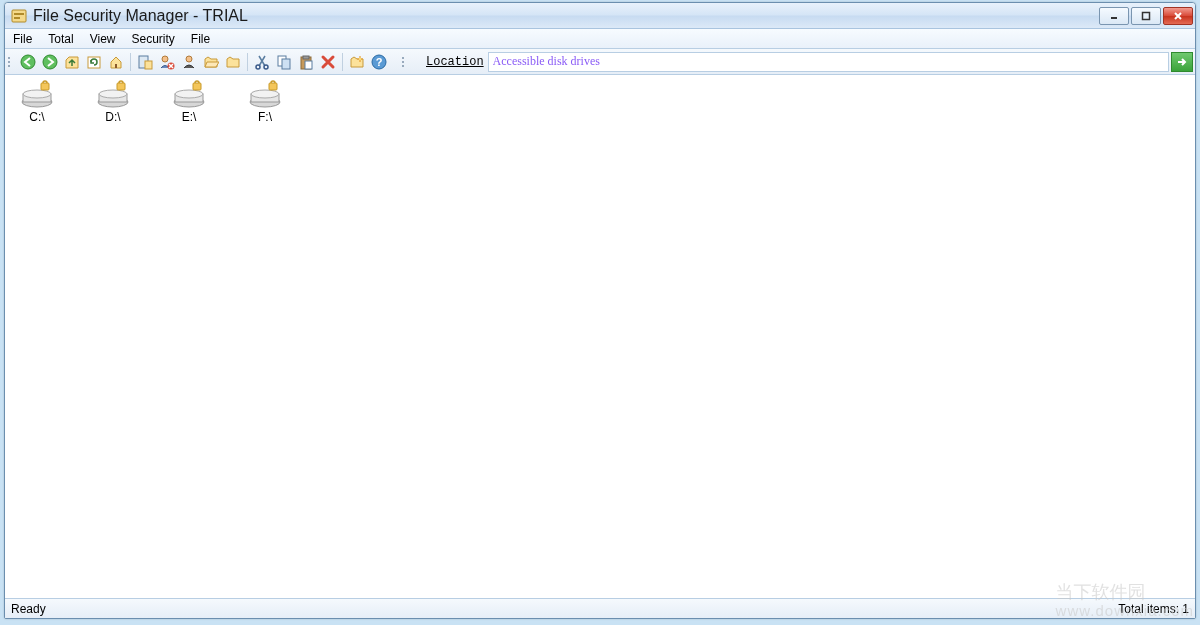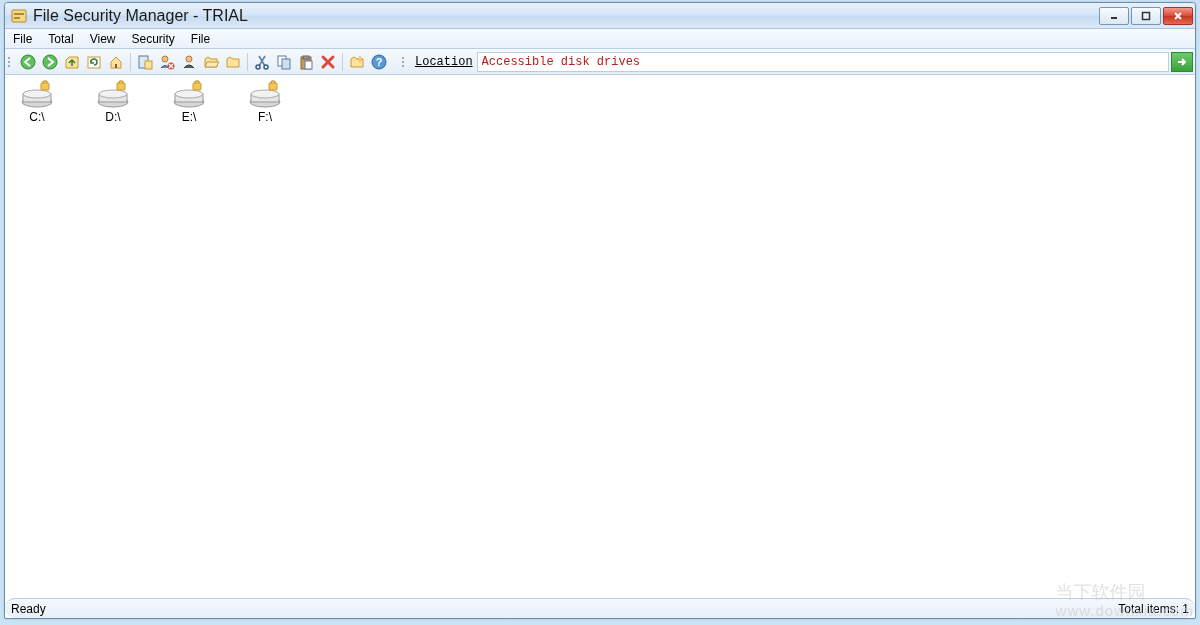--- a/index.html
+++ b/index.html
@@ -79,30 +79,31 @@
   align-items:center;
   margin-left:6px;
   height:22px;
 }
 .location-label {
   font-family: "Courier New", monospace;
   font-size:12px;
   padding: 2px 4px;
   text-decoration: underline;
   color:#000;
+  margin-left:11px;
 }
 .location-input {
   flex:1;
   height:20px;
   border:1px solid #b8cee3;
   background:#fff;
-  font-family:Liberation Mono, monospace;
+  font-family:Liberation Serif, serif;
   font-size:12px;
   padding:1px 4px;
-  color:#b91c1c;
+  color:#8b5cf6;
 }
 .go-btn {
   width:22px; height:20px;
   background: linear-gradient(#6fc96f,#3aa33a);
   border:1px solid #2f8a2f;
   margin-left:2px;
   display:flex; align-items:center; justify-content:center;
   cursor:pointer;
 }
 
@@ -123,21 +124,20 @@
 .drive-icon { width:36px; height:28px; margin:0 auto 2px; position:relative; }
 .drive-label { font-size:12px; color:#000; }
 
 .statusbar {
   height:20px;
   background: linear-gradient(#f5f9fd,#e6eef7);
   border-top:1px solid #b8cee3;
   display:flex; align-items:center;
   padding:0 6px;
   font-size:12px;
-  border-radius:10px;
 }
 .statusbar .status-left { flex:1; }
 
 .watermark {
   position:absolute;
   right:6px; bottom:6px;
   font-size:18px;
   color:#c9c9c9;
   opacity:0.55;
   text-align:left;

